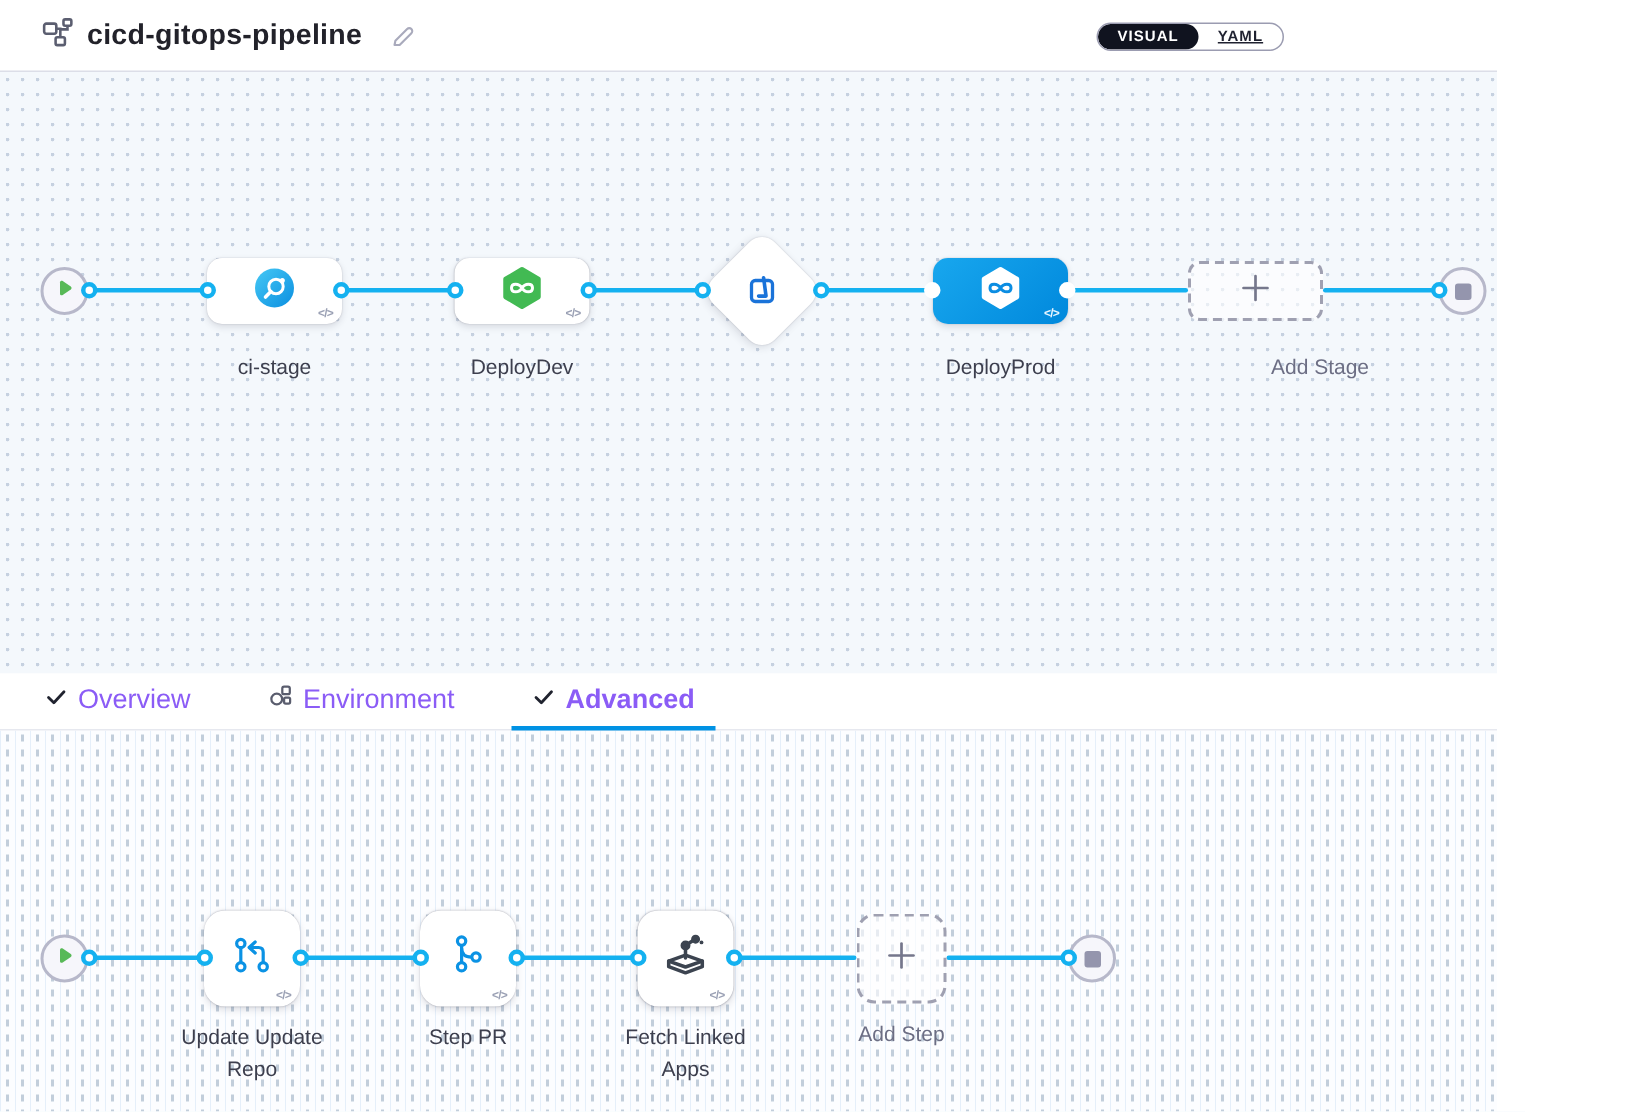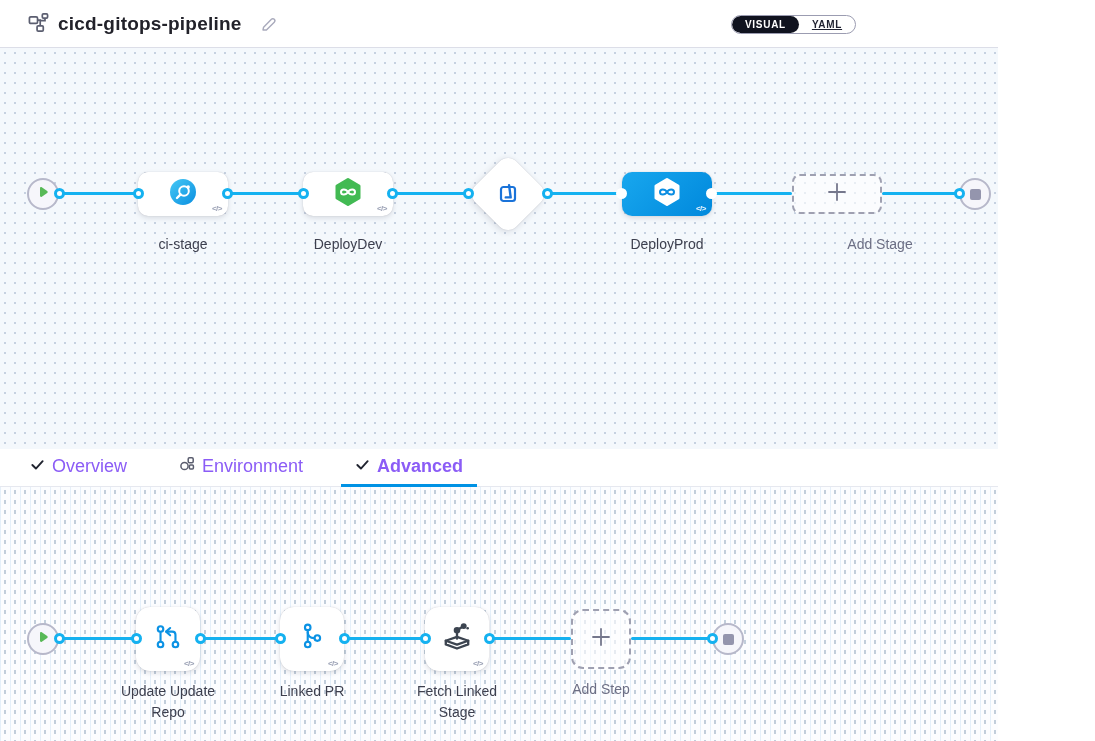--- a/index.html
+++ b/index.html
@@ -295,18 +295,18 @@
     <div class="dot" style="left:54px;top:146px"></div>
     <div class="dot" style="left:131px;top:146px"></div>
     <div class="dot" style="left:195px;top:146px"></div>
     <div class="dot" style="left:275px;top:146px"></div>
     <div class="dot" style="left:339px;top:146px"></div>
     <div class="dot" style="left:420px;top:146px"></div>
     <div class="dot" style="left:484px;top:146px"></div>
     <div class="dot" style="left:707px;top:146px"></div>
 
     <div class="node-label" style="left:108px;top:194px;width:120px">Update Update Repo</div>
-    <div class="node-label" style="left:252px;top:194px;width:120px">Linked PR</div>
-    <div class="node-label" style="left:407px;top:194px;width:100px">Fetch Linked Stage</div>
+    <div class="node-label" style="left:252px;top:194px;width:120px">Step PR</div>
+    <div class="node-label" style="left:407px;top:194px;width:100px">Fetch Linked Apps</div>
     <div class="node-label add-label" style="left:541px;top:192px;width:120px">Add Step</div>
   </div>
 
 </div>
 
 </body></html>

